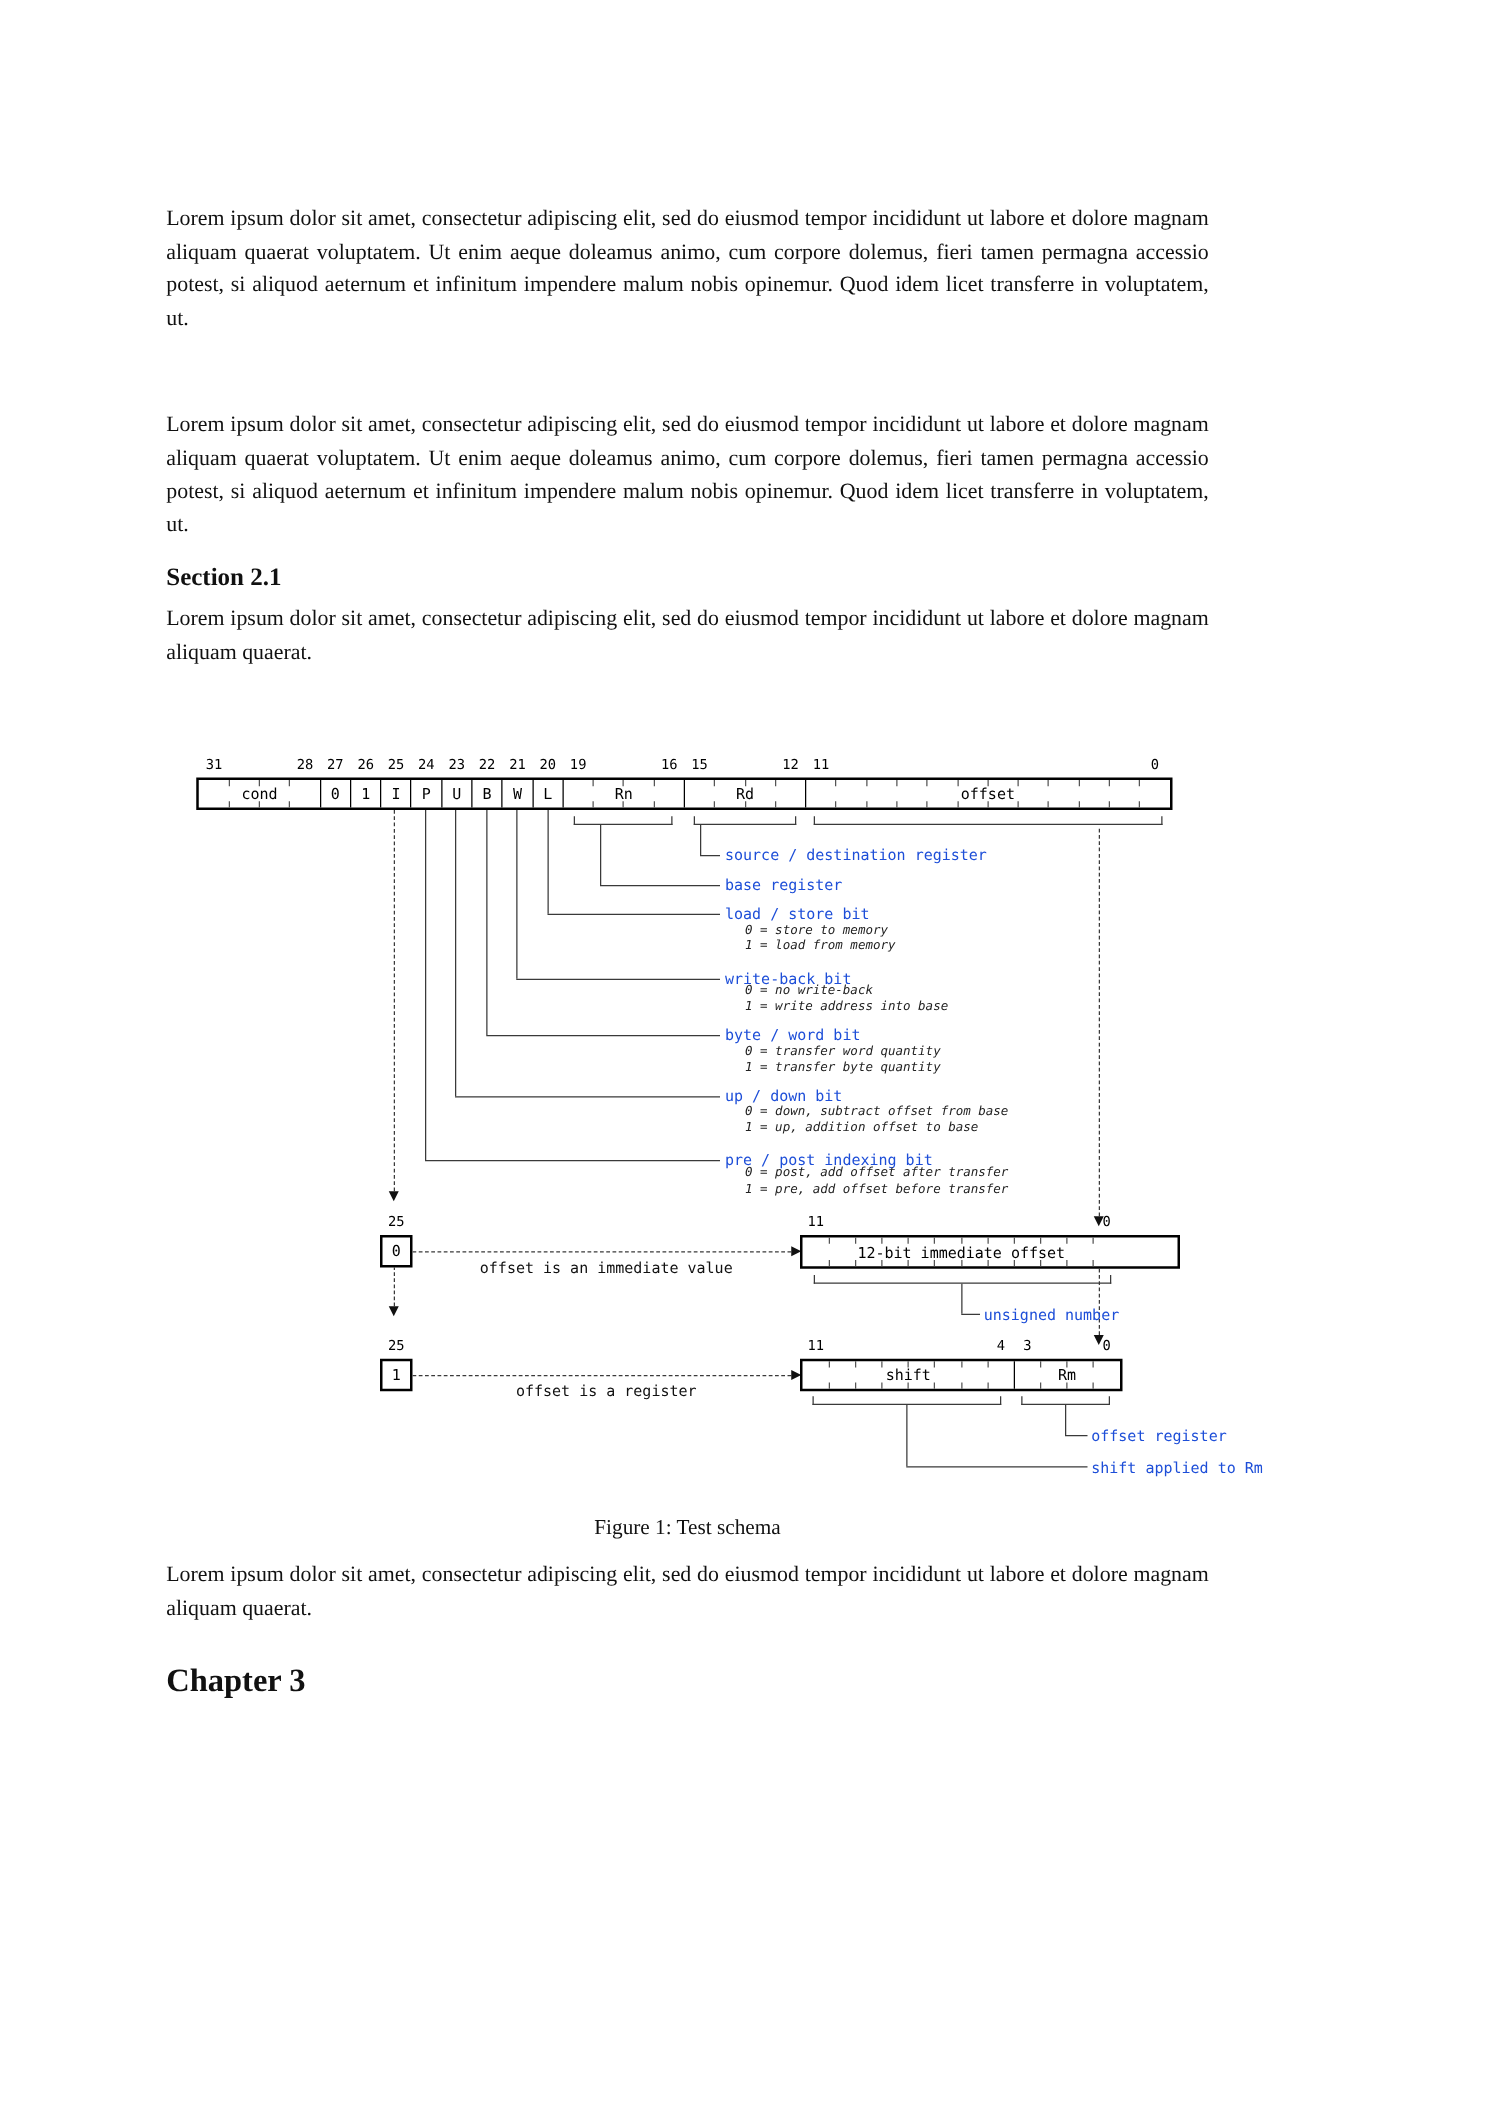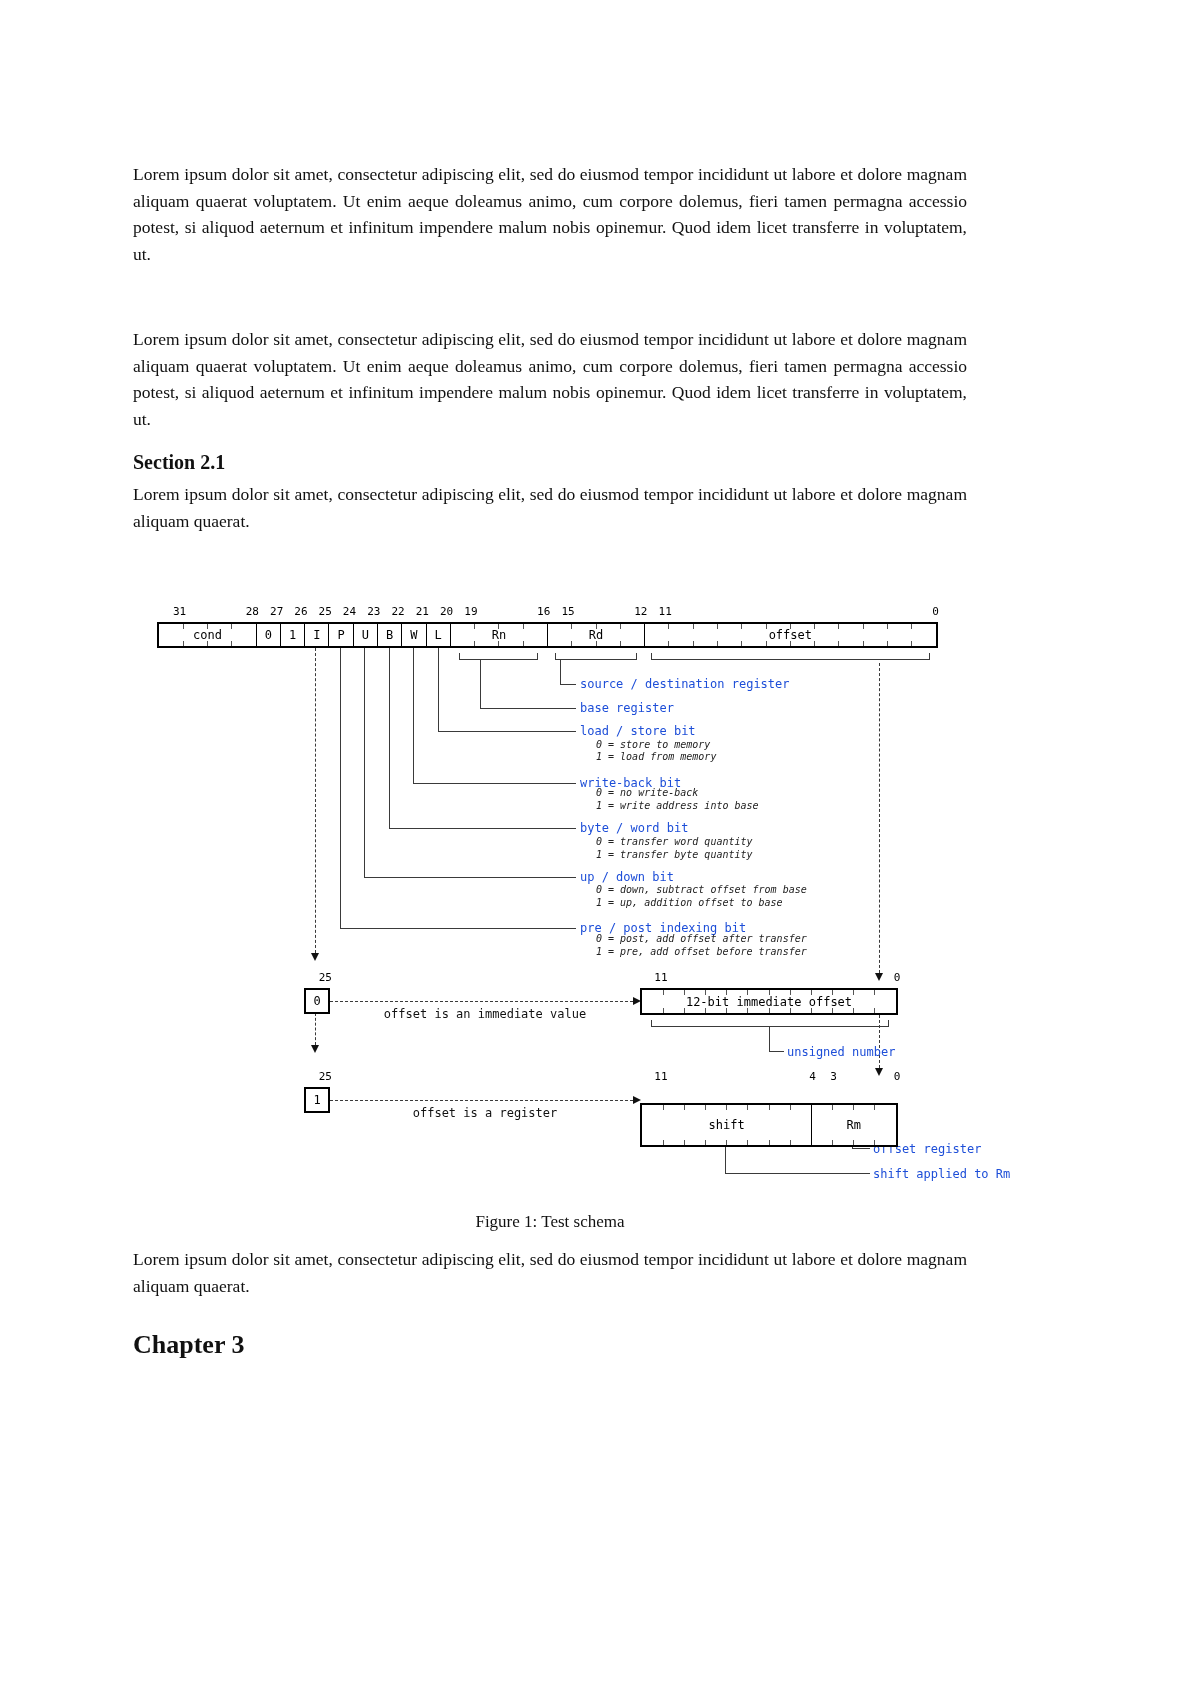--- a/index.html
+++ b/index.html
@@ -10,21 +10,21 @@
   .para{position:absolute;left:133px;width:834px;font-size:17.5px;line-height:26.6px;text-align:justify;}
   .caption{position:absolute;left:133px;width:834px;text-align:center;font-size:17px;}
   #figure{position:absolute;left:0;top:560px;width:1191px;height:645px;}
   
   .bitrow{position:absolute;border:2px solid #000;box-sizing:border-box;background:#fff;}
   .flabel{position:absolute;top:0;height:100%;display:flex;align-items:center;justify-content:center;
           font:12px "DejaVu Sans Mono",monospace;color:#000;white-space:nowrap;}
   .fsep{position:absolute;top:0;width:1px;height:100%;background:#000;}
   .tick{position:absolute;width:1px;height:5px;background:#555;}
   .tt{top:0;}.tb{bottom:0;}
-  .bitnum{position:absolute;width:30px;text-align:right;font:11px "DejaVu Sans Mono",monospace;color:#000;}
+  .bitnum{position:absolute;width:30px;text-align:center;font:11px "DejaVu Sans Mono",monospace;color:#000;}
   
   .vln{position:absolute;width:1px;background:#3a3a3a;}
   .hln{position:absolute;height:1px;background:#3a3a3a;}
   .dv{position:absolute;width:0;border-left:1px dashed #3a3a3a;}
   .dh{position:absolute;height:0;border-top:1px dashed #3a3a3a;}
   .br{position:absolute;height:7px;box-sizing:border-box;
       border-left:1px solid #3a3a3a;border-right:1px solid #3a3a3a;border-bottom:1px solid #3a3a3a;}
   .ad{position:absolute;width:0;height:0;border-left:4px solid transparent;border-right:4px solid transparent;border-top:8px solid #111;}
   .ar{position:absolute;width:0;height:0;border-top:4px solid transparent;border-bottom:4px solid transparent;border-left:8px solid #111;}
   .clab{position:absolute;font:12px "DejaVu Sans Mono",monospace;line-height:12px;color:#1d4ed8;white-space:nowrap;}
@@ -191,21 +191,21 @@
       <div class="bitnum" style="left: 447.516px; top: 45px;">19</div>
       <div class="bitnum" style="left: 520.359px; top: 45px;">16</div>
       <div class="bitnum" style="left: 544.641px; top: 45px;">15</div>
       <div class="bitnum" style="left: 617.484px; top: 45px;">12</div>
       <div class="bitnum" style="left: 641.766px; top: 45px;">11</div>
       <div class="bitnum" style="left: 908.859px; top: 45px;">0</div>
       <div class="bitrow" style="left: 304px; top: 428px; width: 26px; height: 26px;">
         <div class="flabel" style="left: 0px; width: 22px;">0</div>
       </div>
       <div class="bitnum" style="left: 302px; top: 411px;">25</div>
-      <div class="bitrow" style="left: 640px; top: 428px; width: 258px; height: 27px;">
+      <div class="bitrow" style="left: 640px; top: 428px; width: 304px; height: 27px;">
         <div class="flabel" style="left: 0px; width: 254px;">12-bit immediate offset</div>
         <div class="tick tt" style="left: 20.6667px;"></div>
         <div class="tick tb" style="left: 20.6667px;"></div>
         <div class="tick tt" style="left: 41.8333px;"></div>
         <div class="tick tb" style="left: 41.8333px;"></div>
         <div class="tick tt" style="left: 63px;"></div>
         <div class="tick tb" style="left: 63px;"></div>
         <div class="tick tt" style="left: 84.1667px;"></div>
         <div class="tick tb" style="left: 84.1667px;"></div>
         <div class="tick tt" style="left: 105.333px;"></div>
@@ -222,21 +222,21 @@
         <div class="tick tb" style="left: 211.167px;"></div>
         <div class="tick tt" style="left: 232.333px;"></div>
         <div class="tick tb" style="left: 232.333px;"></div>
       </div>
       <div class="bitnum" style="left: 637.583px; top: 411px;">11</div>
       <div class="bitnum" style="left: 870.417px; top: 411px;">0</div>
       <div class="bitrow" style="left: 304px; top: 527px; width: 26px; height: 26px;">
         <div class="flabel" style="left: 0px; width: 22px;">1</div>
       </div>
       <div class="bitnum" style="left: 302px; top: 510px;">25</div>
-      <div class="bitrow" style="left: 640px; top: 527px; width: 258px; height: 44px; margin-top: 16px;">
+      <div class="bitrow" style="left: 640px; top: 527px; width: 258px; height: 26px;">
         <div class="flabel" style="left: 0px; width: 169.333px;">shift</div>
         <div class="fsep" style="left: 168.833px;"></div>
         <div class="flabel" style="left: 169.333px; width: 84.6667px;">Rm</div>
         <div class="tick tt" style="left: 20.6667px;"></div>
         <div class="tick tb" style="left: 20.6667px;"></div>
         <div class="tick tt" style="left: 41.8333px;"></div>
         <div class="tick tb" style="left: 41.8333px;"></div>
         <div class="tick tt" style="left: 63px;"></div>
         <div class="tick tb" style="left: 63px;"></div>
         <div class="tick tt" style="left: 84.1667px;"></div>

